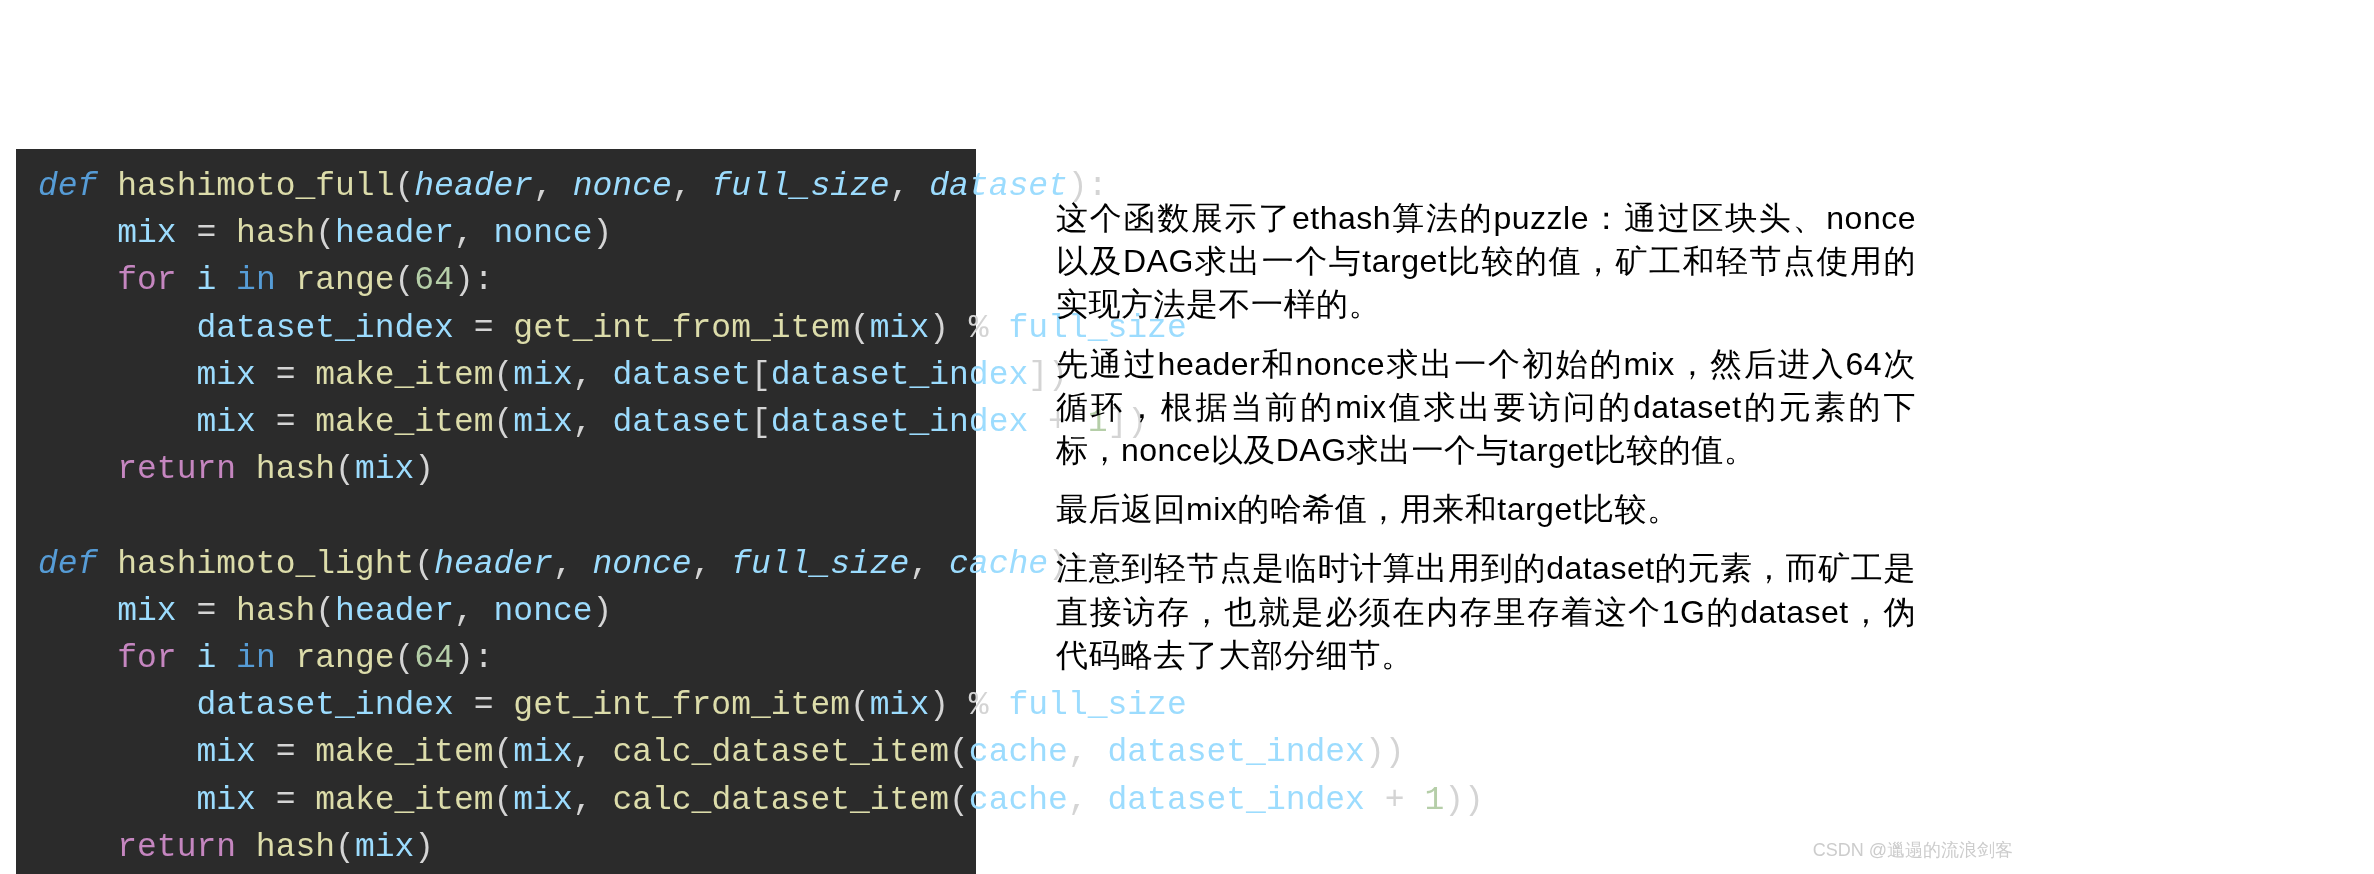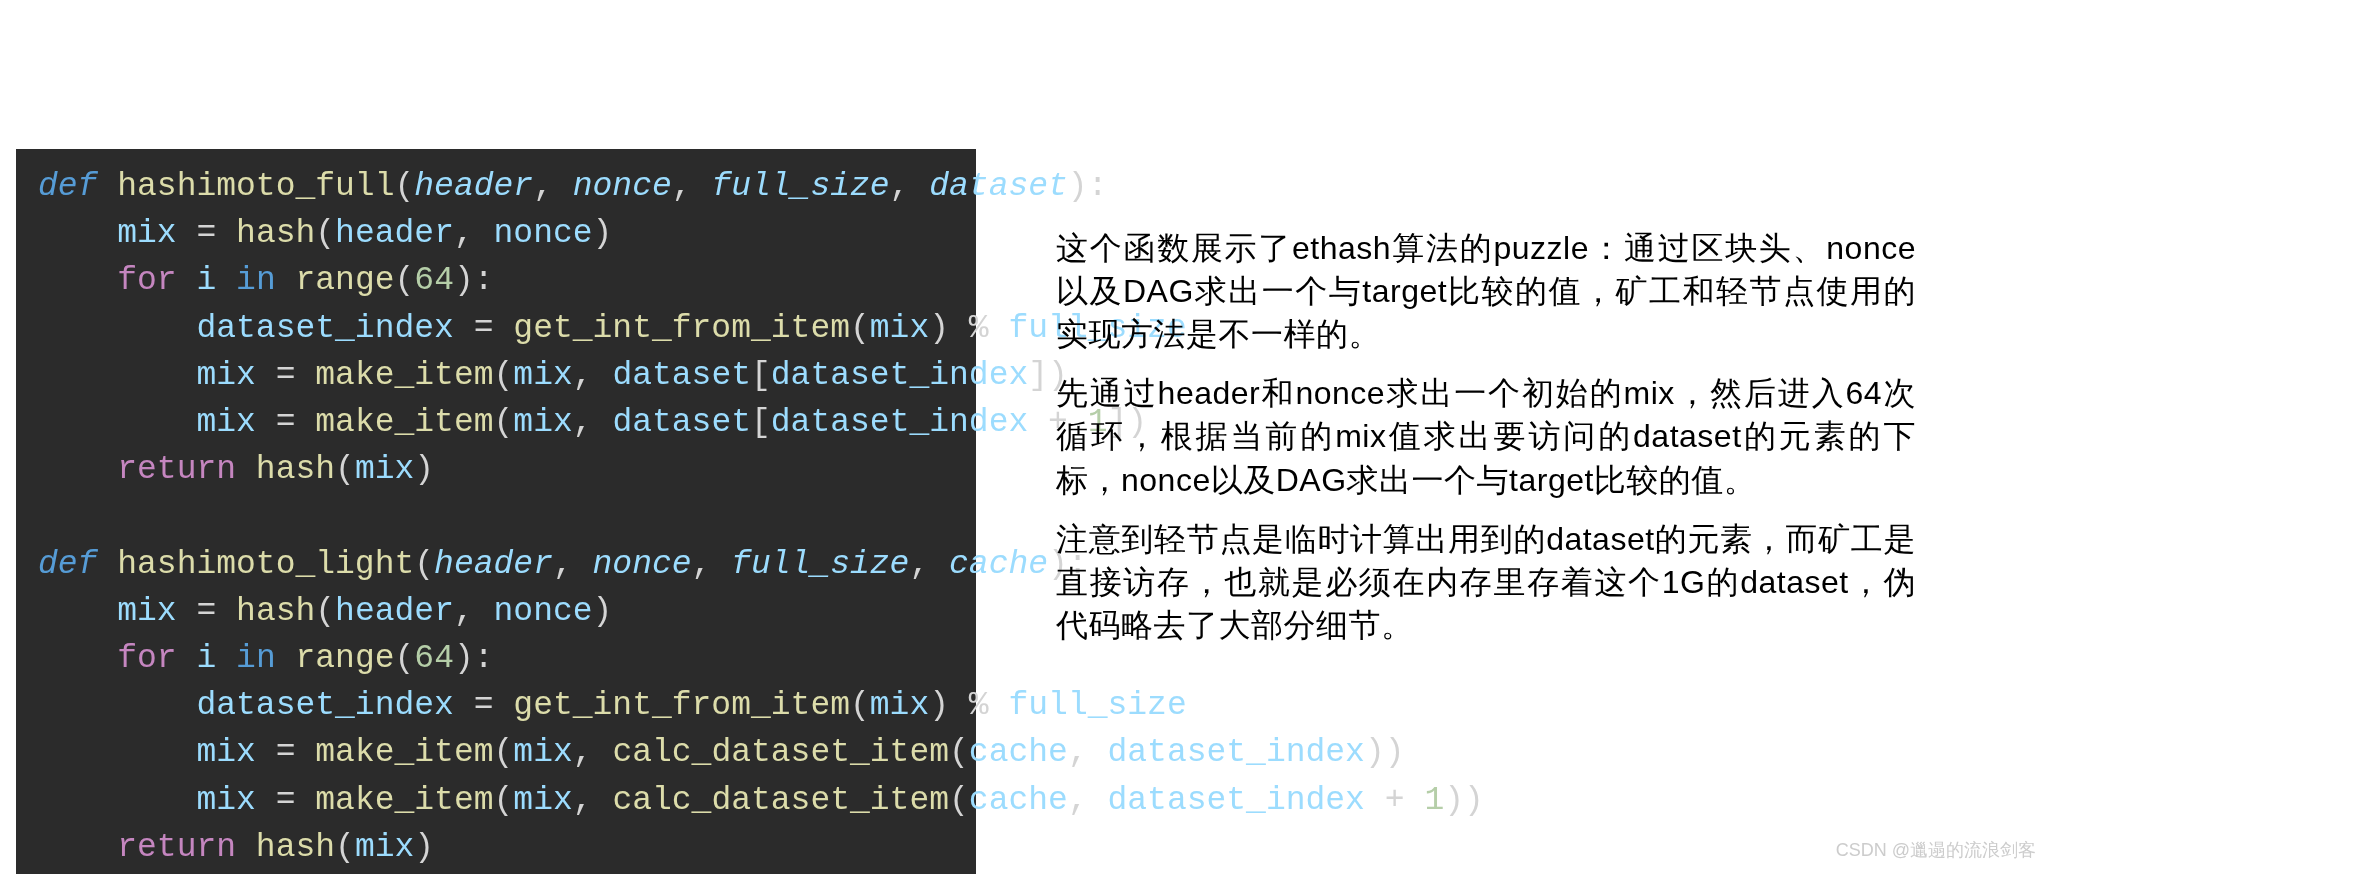--- a/index.html
+++ b/index.html
@@ -61,21 +61,21 @@
       text-align: justify;
     }
 
     .text-panel p {
       letter-spacing: 0.5px;
     }
 
     .watermark {
       position: absolute;
       bottom: 12px;
-      right: 338px;
+      right: 361px;
       font-size: 18px;
       color: #cccccc;
     }
   </style>
 </head>
 <body>
 
 <div class="content-wrapper">
   <div class="code-block"><span class="kw-def">def</span> <span class="fn-name">hashimoto_full</span><span class="punct">(</span><span class="param">header</span><span class="punct">, </span><span class="param">nonce</span><span class="punct">, </span><span class="param">full_size</span><span class="punct">, </span><span class="param">dataset</span><span class="punct">):</span>
     <span class="variable">mix</span> <span class="operator">=</span> <span class="fn-call">hash</span><span class="punct">(</span><span class="variable">header</span><span class="punct">, </span><span class="variable">nonce</span><span class="punct">)</span>
@@ -89,17 +89,18 @@
     <span class="variable">mix</span> <span class="operator">=</span> <span class="fn-call">hash</span><span class="punct">(</span><span class="variable">header</span><span class="punct">, </span><span class="variable">nonce</span><span class="punct">)</span>
     <span class="kw-for">for</span> <span class="variable">i</span> <span class="kw-in">in</span> <span class="fn-call">range</span><span class="punct">(</span><span class="number">64</span><span class="punct">):</span>
         <span class="variable">dataset_index</span> <span class="operator">=</span> <span class="fn-call">get_int_from_item</span><span class="punct">(</span><span class="variable">mix</span><span class="punct">)</span> <span class="pct">%</span> <span class="variable">full_size</span>
         <span class="variable">mix</span> <span class="operator">=</span> <span class="fn-call">make_item</span><span class="punct">(</span><span class="variable">mix</span><span class="punct">, </span><span class="fn-call">calc_dataset_item</span><span class="punct">(</span><span class="variable">cache</span><span class="punct">, </span><span class="variable">dataset_index</span><span class="punct">))</span>
         <span class="variable">mix</span> <span class="operator">=</span> <span class="fn-call">make_item</span><span class="punct">(</span><span class="variable">mix</span><span class="punct">, </span><span class="fn-call">calc_dataset_item</span><span class="punct">(</span><span class="variable">cache</span><span class="punct">, </span><span class="variable">dataset_index</span> <span class="operator">+</span> <span class="number">1</span><span class="punct">))</span>
     <span class="kw-return">return</span> <span class="fn-call">hash</span><span class="punct">(</span><span class="variable">mix</span><span class="punct">)</span></div>
 
   <div class="text-panel">
     <p>这个函数展示了ethash算法的puzzle：通过区块头、nonce以及DAG求出一个与target比较的值，矿工和轻节点使用的实现方法是不一样的。</p>
     <p>先通过header和nonce求出一个初始的mix，然后进入64次循环，根据当前的mix值求出要访问的dataset的元素的下标，nonce以及DAG求出一个与target比较的值。</p>
+    <p>最后返回mix的哈希值，用来和target比较。</p>
     <p>注意到轻节点是临时计算出用到的dataset的元素，而矿工是直接访存，也就是必须在内存里存着这个1G的dataset，伪代码略去了大部分细节。</p>
   </div>
 </div>
 
 <div class="watermark">CSDN @邋遢的流浪剑客</div>
 
 </body></html>

